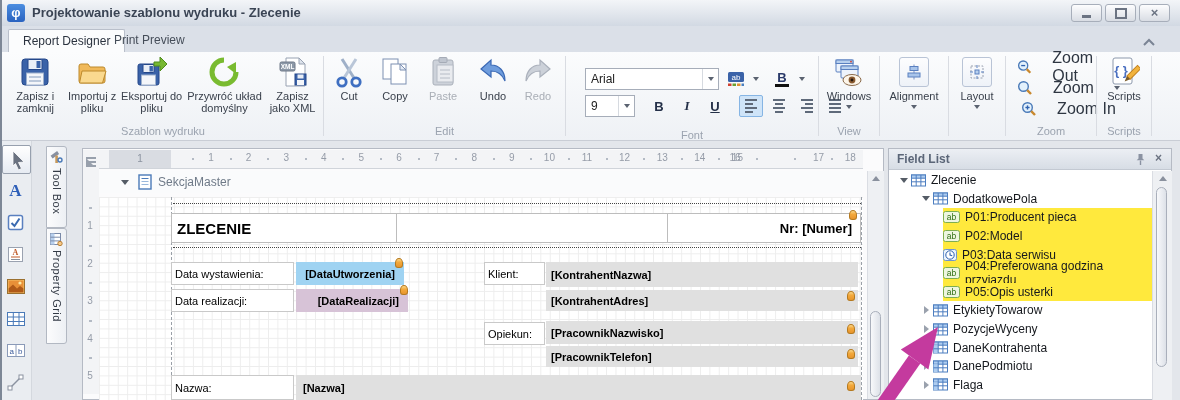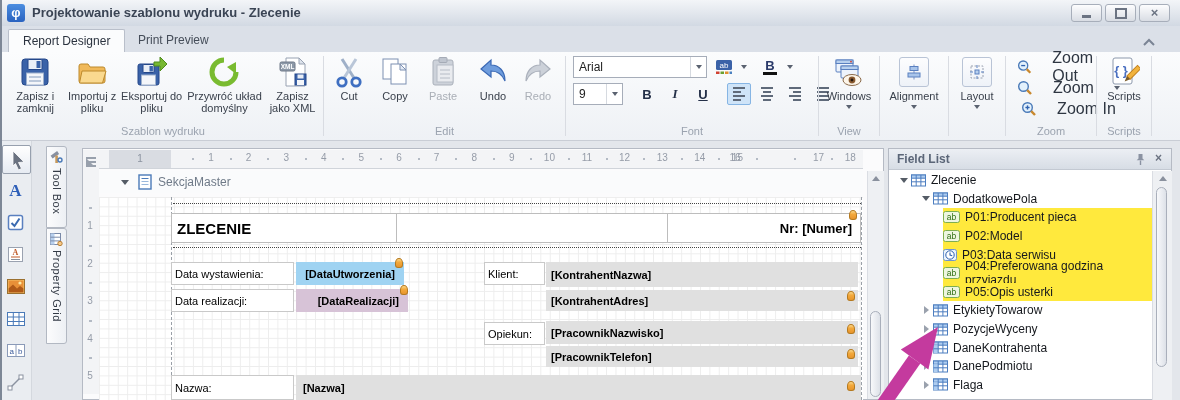--- a/index.html
+++ b/index.html
@@ -136,21 +136,21 @@
           <span class="glyph-max"></span>
         </div>
       <div class="winbtn">
           <span class="glyph-close">×</span>
         </div>
     </div>
   </div>
 
   <div class="tabrow">
     <div class="tab active" style="left:8px">Report Designer</div>
-    <div class="tab" style="left:124px">Print Preview</div>
+    <div class="tab" style="left:100px">Print Preview</div>
     <div class="ribbon-collapse">
       <svg width="12" height="8" viewBox="0 0 12 8">
           <path d="M1 7 L6 2 L11 7" fill="none" stroke="#7a8494" stroke-width="2"></path>
         </svg>
     </div>
   </div>
 
   <div class="ribbon">
     <div class="rgroup" style="width:318px">
       <div class="rg-content">
@@ -248,21 +248,21 @@
                 <path d="M28 13 L18 4 L18 9 C10 9 4 15 4 25 C7 18 12 15 18 15 L18 21 Z" fill="#ccd1d9" stroke="#aab0bb" stroke-width="1.2"></path>
               </svg></span>
           <span class="blabel dis">Redo</span>
         </div>
       </div>
       <div class="rg-label">Edit</div>
     </div>
     <div class="rsep"></div>
 
     <div class="rgroup" style="width:250px">
-      <div class="rg-content" style="padding:0">
+      <div class="rg-content" style="padding:12px">
         <div class="fontcol">
           <div class="frow">
             <div class="combo" style="width:132px">
               <span class="cval">Arial</span>
               <span class="carr">
                   <span class="tinytri"></span>
                 </span>
             </div>
             <div class="fbtn" style="width:24px">
               <svg width="18" height="16" viewBox="0 0 18 16">

